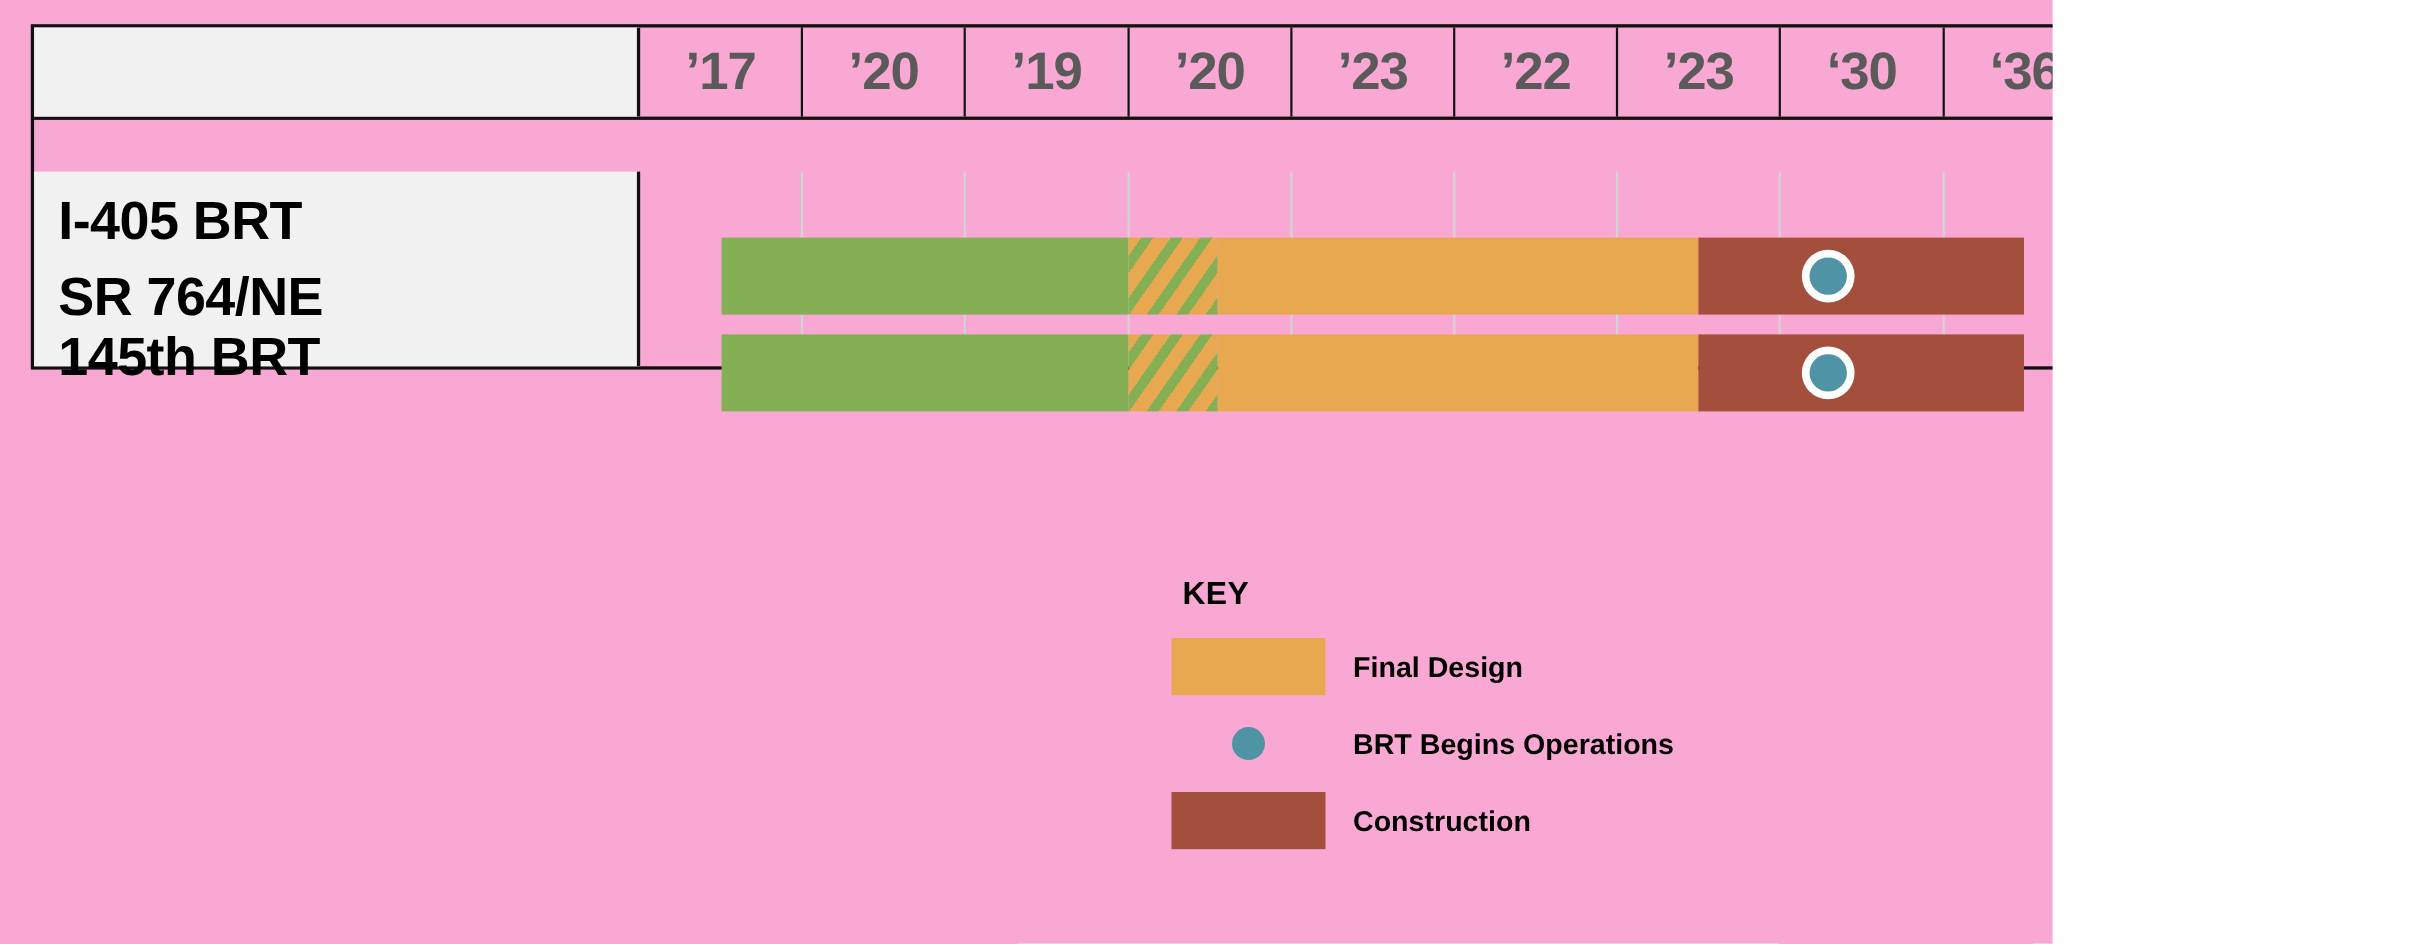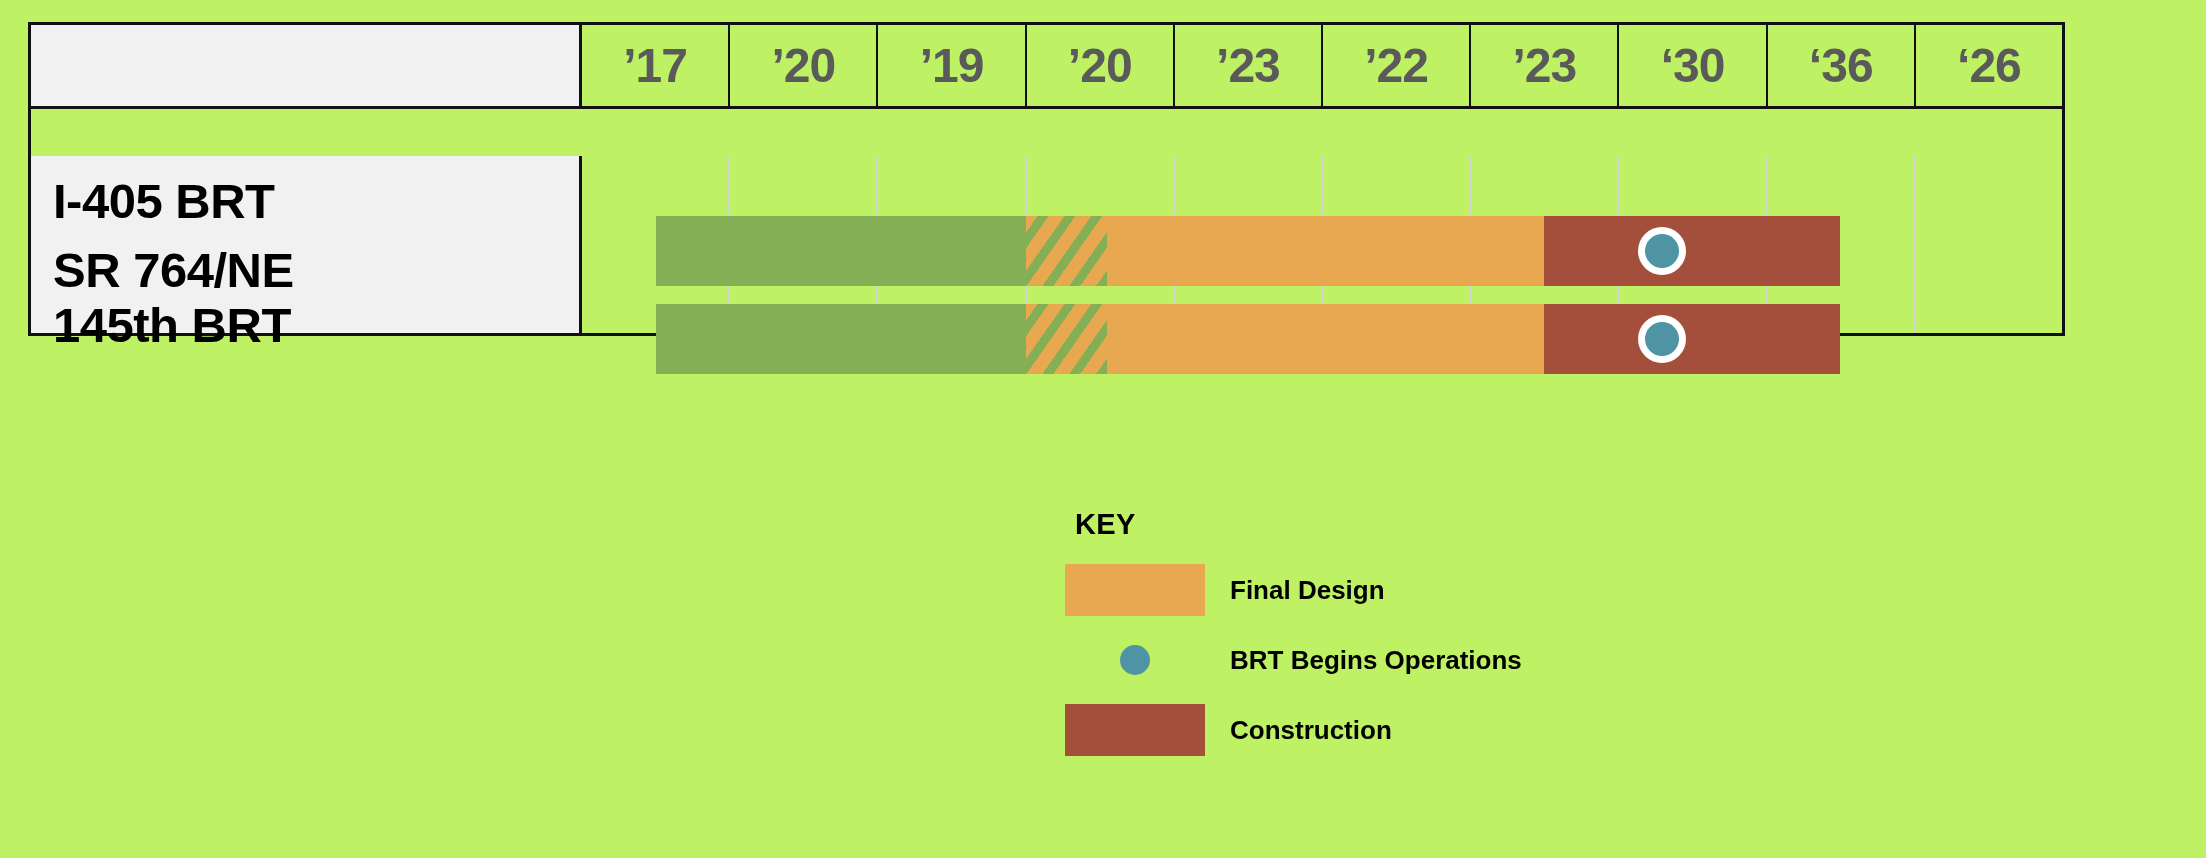--- a/index.html
+++ b/index.html
@@ -1,18 +1,18 @@
 <!DOCTYPE html>
 <html><head>
 <meta charset="utf-8">
 <title>BRT Project Timeline</title>
 <style>
   html,body{margin:0;padding:0;background:#ffffff;}
   body{width:2206px;height:858px;font-family:"Liberation Sans",sans-serif;-webkit-font-smoothing:antialiased;}
-  #stage{position:relative;width:2206px;height:858px;overflow:hidden;background:#bef264;}
+  #stage{position:relative;width:1866px;height:858px;overflow:hidden;background:#f9a8d4;}
 
   
   .gantt{position:absolute;left:28px;top:22px;width:2037px;height:314px;border:3px solid #111;box-sizing:border-box;}
 
   .hdr-row{position:absolute;left:0;top:0;right:0;height:84px;border-bottom:3px solid #111;box-sizing:border-box;}
   .label-col{position:absolute;left:0;top:0;width:551px;height:100%;background:#F1F1F1;border-right:3px solid #111;box-sizing:border-box;}
   .hdr-years{position:absolute;left:551px;top:0;right:0;height:100%;display:flex;}
   .yr-cell{flex:1 1 0;border-right:2px solid #111;box-sizing:border-box;display:flex;align-items:center;justify-content:center;}
   .yr-cell:last-child{border-right:none;}
   .yr-cell span{font-size:48px;font-weight:bold;color:#5A5A5A;letter-spacing:-1px;line-height:1;}
@@ -30,21 +30,21 @@
   .bar-track{position:absolute;left:0;right:0;}
   .seg{position:absolute;top:0;bottom:0;}
   .seg.hatch{
     background-image:repeating-linear-gradient(-55deg,
       #85AF54 0px,#85AF54 9px,#E8A84F 9px,#E8A84F 22px);
   }
   .marker{position:absolute;border-radius:50%;background:#4E94A4;box-shadow:0 0 0 7px #ffffff;}
 
   
   .key{position:absolute;left:1065px;top:508px;}
-  .key-title{font-size:29px;font-weight:bold;color:#000;margin:0 0 14px 10px;letter-spacing:0.3px;}
+  .key-title{font-size:29px;font-weight:bold;color:#000;margin:16px 0 14px 10px;letter-spacing:0.3px;}
   .key-row{display:flex;align-items:center;height:70px;}
   .sw{width:140px;height:52px;flex:0 0 auto;}
   .sw-dot-wrap{width:140px;height:52px;flex:0 0 auto;display:flex;align-items:center;justify-content:center;}
   .sw-dot{width:30px;height:30px;border-radius:50%;background:#4E94A4;}
   .key-txt{margin-left:25px;font-size:26px;color:#000;white-space:nowrap;}
   .key-txt b{font-weight:bold;}
   .key-note{font-weight:normal;}
 </style>
 </head>
 <body>

